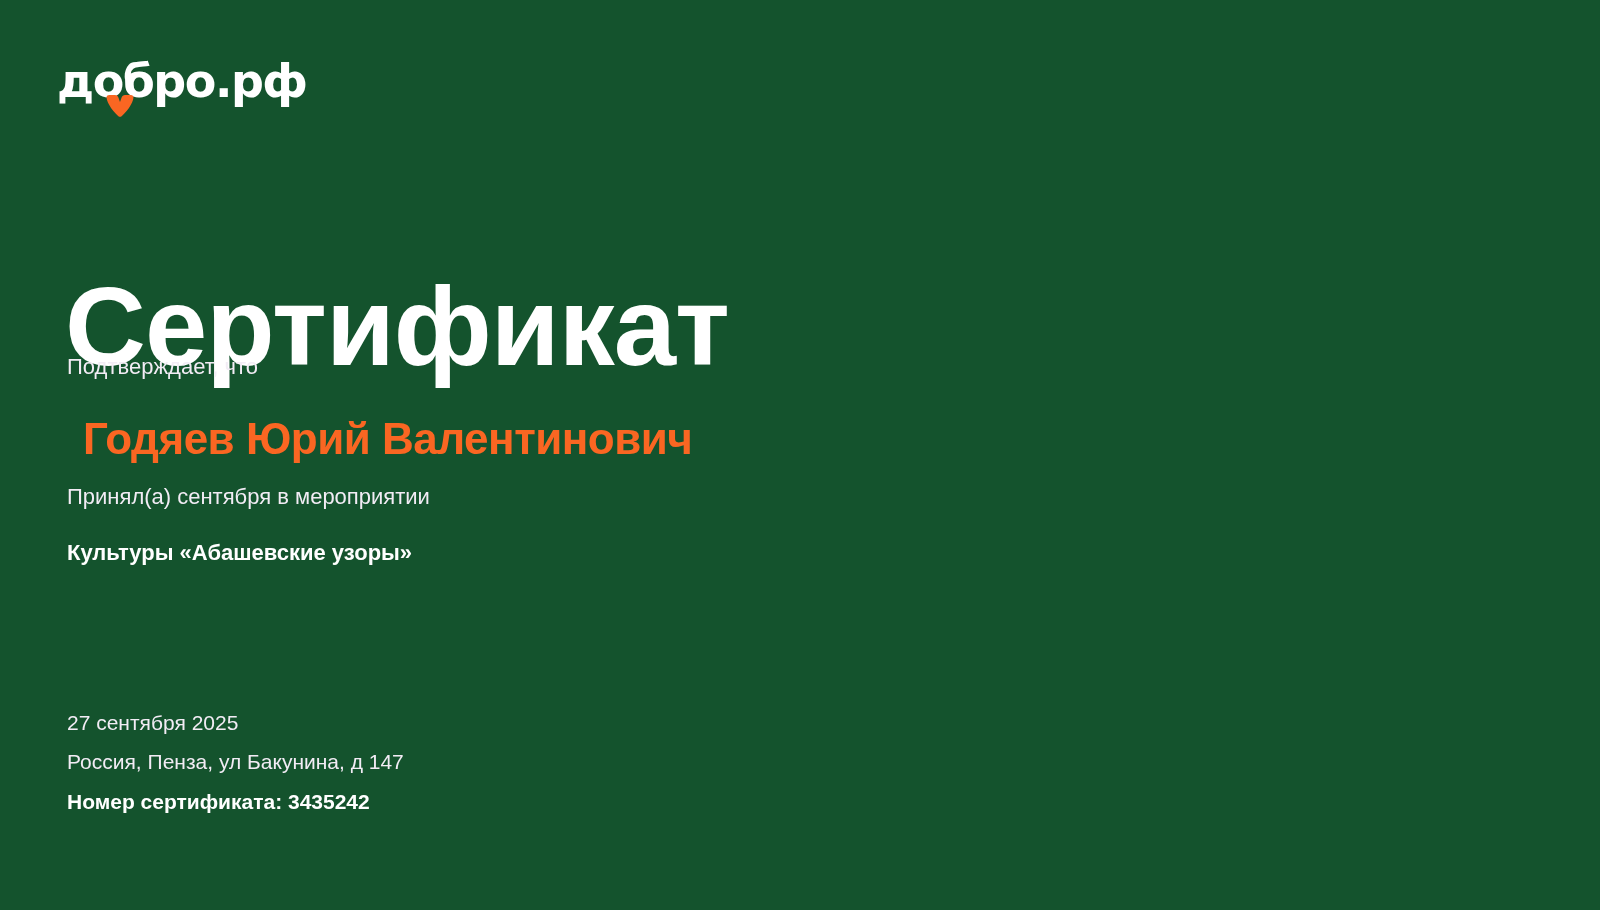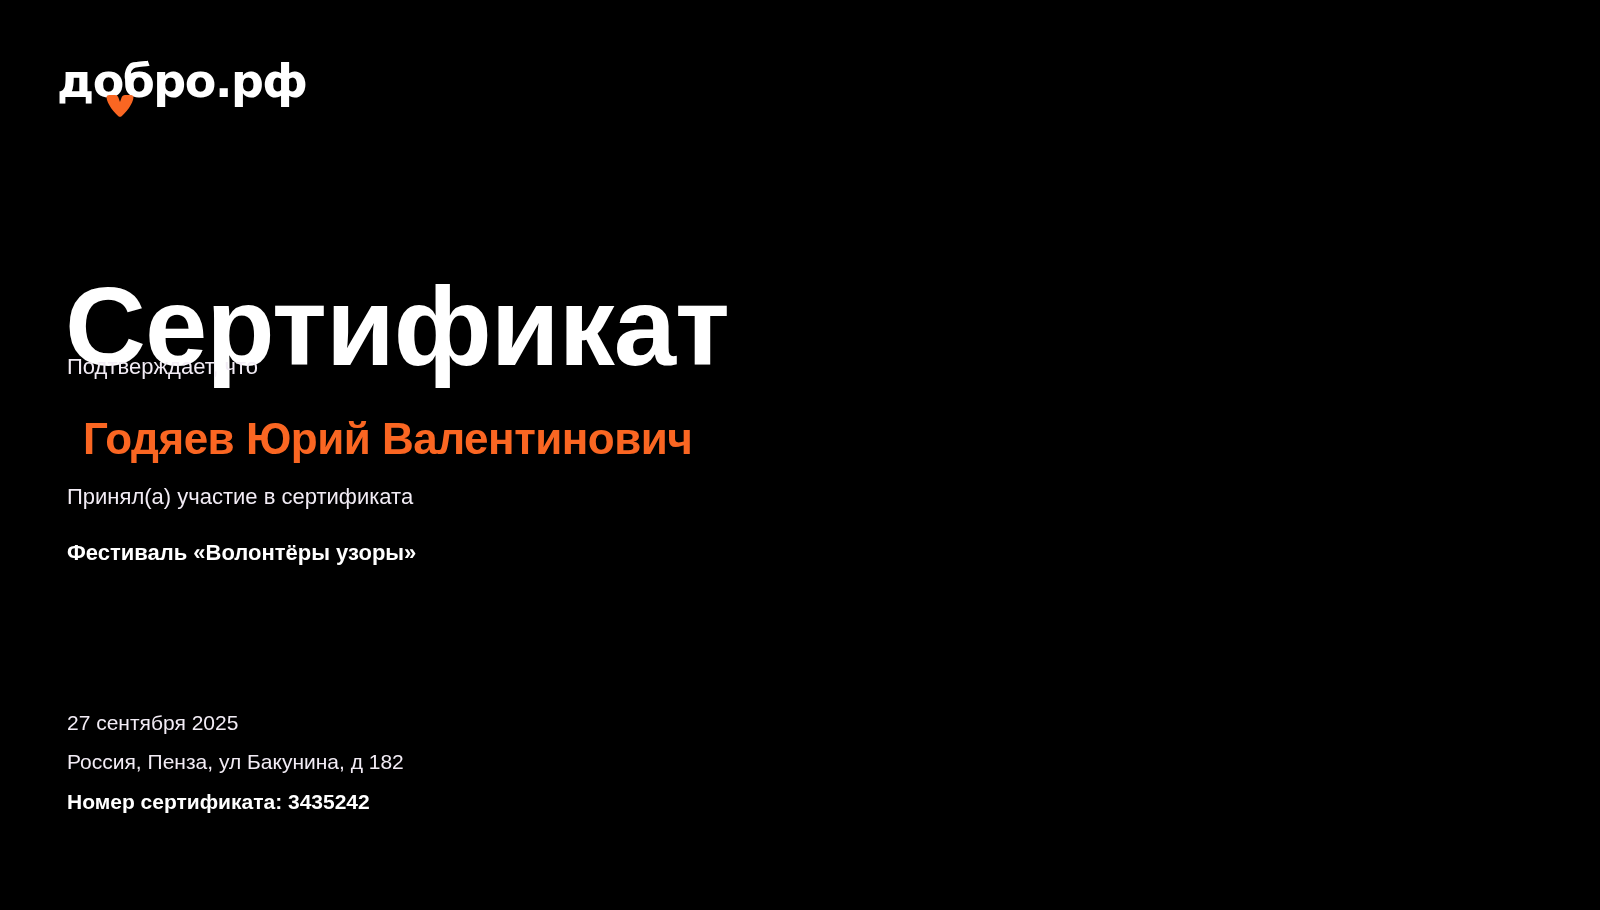--- a/index.html
+++ b/index.html
@@ -12,21 +12,21 @@
     height: 910px;
     background: #550479;
     font-family: "Liberation Sans", sans-serif;
     overflow: hidden;
   }
 
   .certificate {
     position: relative;
     width: 1600px;
     height: 910px;
-    background: #000000;
+    background: #14532d;
     box-sizing: border-box;
   }
 
   
   .logo {
     position: absolute;
     left: 57px;
     top: 58px;
     height: 62px;
     display: block;
@@ -150,23 +150,23 @@
         <path d="M1.6 2.4 C1.6 0.9 2.9 0.1 4.3 0.1 L10.0 0.1 C11.6 0.1 12.9 1.1 13.4 2.5 L15.0 7.0 L16.6 2.5 C17.1 1.1 18.4 0.1 20.0 0.1 L25.7 0.1 C27.1 0.1 28.4 0.9 28.4 2.4 C28.4 4.0 27.6 6.6 26.0 9.6 C23.6 14.2 19.9 18.6 16.6 21.2 C15.7 21.9 14.3 21.9 13.4 21.2 C10.1 18.6 6.4 14.2 4.0 9.6 C2.4 6.6 1.6 4.0 1.6 2.4 Z" fill="#FA6622"></path>
       </svg>
     </span>
   </div>
 
   <h1 class="title">Сертификат</h1>
 
   <div class="body-block">
     <p class="line-confirms">Подтверждает, что</p>
     <p class="line-name">Годяев Юрий Валентинович</p>
-    <p class="line-participated">Принял(а) участие в сертификата</p>
-    <p class="line-event">Фестиваль «Волонтёры узоры»</p>
+    <p class="line-participated">Принял(а) сентября в мероприятии</p>
+    <p class="line-event">Культуры «Абашевские узоры»</p>
   </div>
 
   <div class="footer-block">
     <p class="line-date">27 сентября 2025</p>
-    <p class="line-place">Россия, Пенза, ул Бакунина, д 182</p>
+    <p class="line-place">Россия, Пенза, ул Бакунина, д 147</p>
     <p class="line-number">Номер сертификата: 3435242</p>
   </div>
 
 </div>
 
 </body></html>

